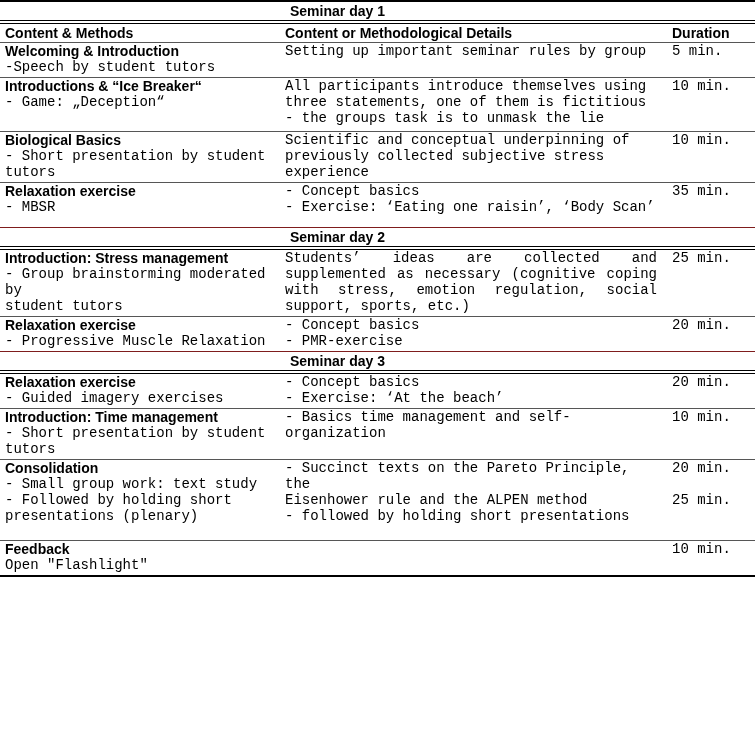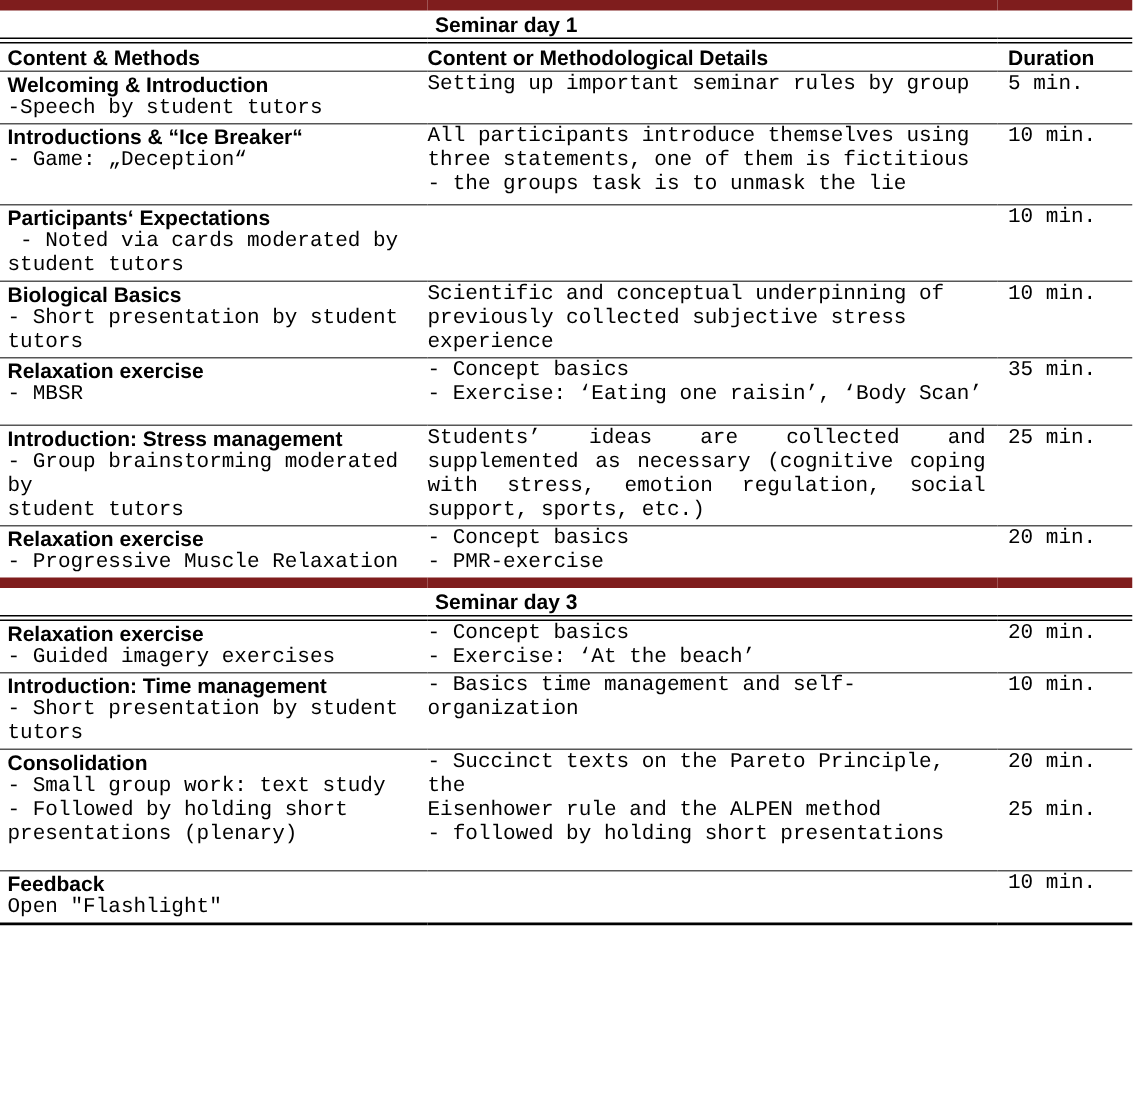--- a/index.html
+++ b/index.html
@@ -30,21 +30,21 @@
     padding: 0 0 2px 0;
     line-height: 16px;
     text-align: left;
     font-size: 14px;
   }
   .cell1 { padding-left: 5px; padding-right: 14px; }
   .cell2 { padding-right: 8px; margin-left: 19px; }
   .cell3 { padding-left: 7px; padding-right: 15px; }
 
   tr.title-row td {
-    border-top: 7px solid #7f1d1d;
+    border-top: 1px solid #7f1d1d;
     border-bottom: 4px double #000;
     font-weight: bold;
     padding: 1px 0 1px 290px;
   }
   tr.head-row th {
     font-weight: bold;
     padding-top: 1px;
     padding-bottom: 1px;
   }
   tr.data-row td {
@@ -91,29 +91,20 @@
 
     <tr class="data-row sp-sm">
       <td class="cell1">
         <div class="mt">Introductions &amp; “Ice Breaker“</div>
         <div class="pre">- Game: „Deception“</div>
       </td>
       <td class="cell2 pre">All participants introduce themselves using three statements, one of them is fictitious - the groups task is to unmask the lie</td>
       <td class="cell3 pre">10 min.</td>
     </tr>
 
-    <tr class="data-row">
-      <td class="cell1">
-        <div class="mt">Participants‘ Expectations</div>
-        <div class="pre"> - Noted via cards moderated by
-student tutors</div>
-      </td>
-      <td class="cell2 pre"></td>
-      <td class="cell3 pre">10 min.</td>
-    </tr>
 
 
     <tr class="data-row">
       <td class="cell1">
         <div class="mt">Biological Basics</div>
         <div class="pre">- Short presentation by student tutors</div>
       </td>
       <td class="cell2 pre">Scientific and conceptual underpinning of previously collected subjective stress experience</td>
       <td class="cell3 pre">10 min.</td>
     </tr>
@@ -121,20 +112,23 @@
     <tr class="data-row sp-lg">
       <td class="cell1">
         <div class="mt">Relaxation exercise</div>
         <div class="pre">- MBSR</div>
       </td>
       <td class="cell2 pre">- Concept basics
 - Exercise: ‘Eating one raisin’, ‘Body Scan’</td>
       <td class="cell3 pre">35 min.</td>
     </tr>
 
+    <tr class="title-row">
+      <td colspan="3">Seminar day 2</td>
+    </tr>
 
 
     <tr class="data-row">
       <td class="cell1">
         <div class="mt">Introduction: Stress management</div>
         <div class="pre">- Group brainstorming moderated by
 student tutors</div>
       </td>
       <td class="cell2 pre justify">Students’ ideas are collected and supplemented as necessary (cognitive coping with stress, emotion regulation, social support, sports, etc.)</td>
       <td class="cell3 pre">25 min.</td>

